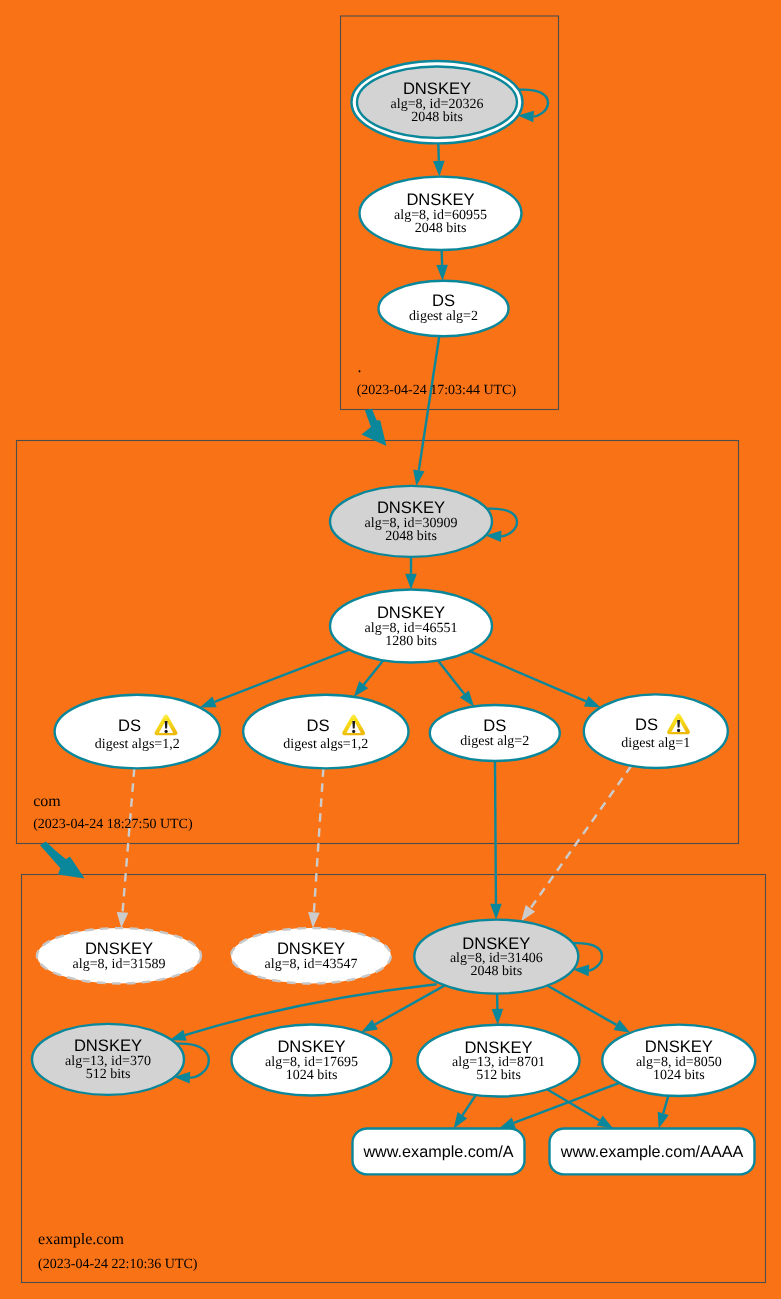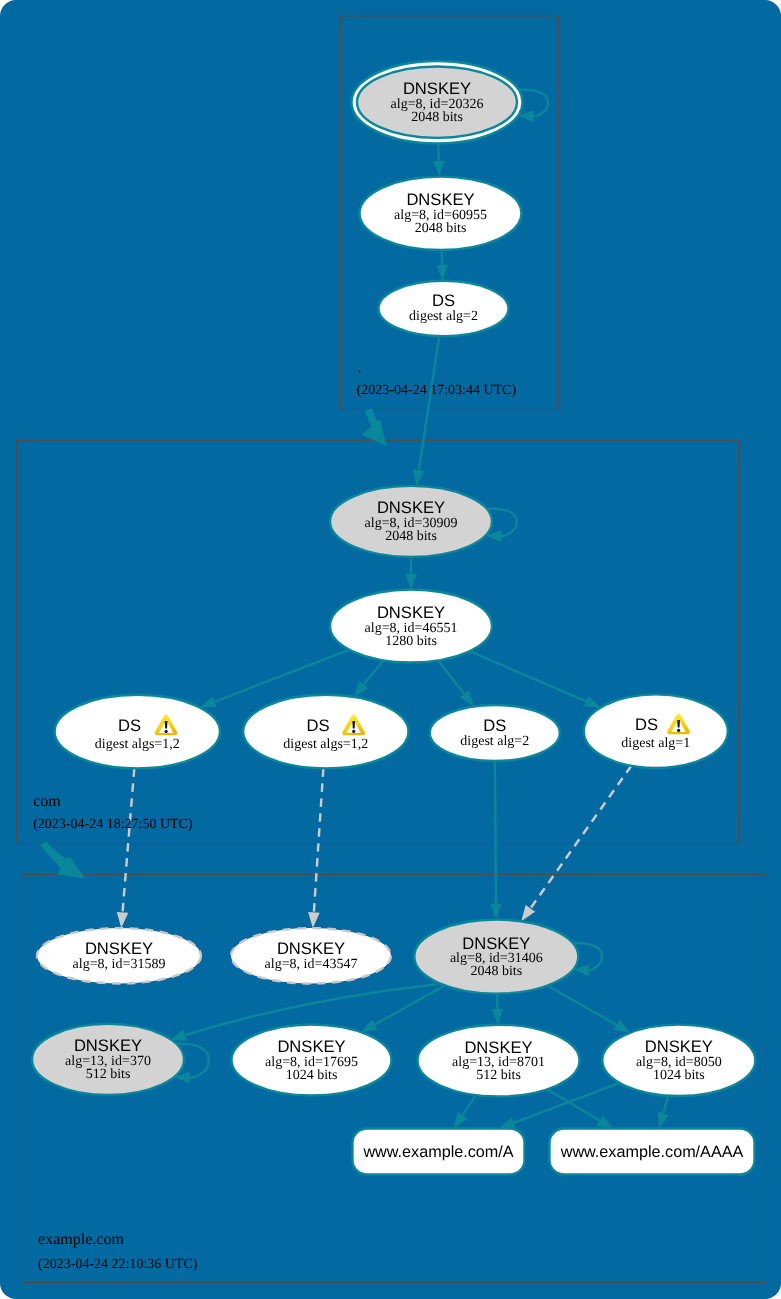--- a/index.html
+++ b/index.html
@@ -1,19 +1,19 @@
 <!DOCTYPE html>
 <html><head>
 <meta charset="utf-8">
 <title>DNSSEC authentication chain</title>
 <style>
   html,body{margin:0;padding:0;background:#ffffff;}
   svg#graph text{text-rendering:geometricPrecision;will-change:transform;}
   body{width:781px;height:1299px;overflow:hidden;font-family:"Liberation Serif",serif;}
-  #stage{position:relative;width:781px;height:1299px;background:#0369a1;border-radius:16px;}
+  #stage{position:relative;width:781px;height:1299px;background:#f97316;}
   svg#graph{position:absolute;left:0;top:0;display:block;}
   .zbox{fill:none;stroke:#4d4d4d;stroke-width:1.1;}
   .ell{stroke-width:2.4;}
   .ell.secure{fill:#d3d3d3;stroke:#0a879a;}
   .ell.sec-white{fill:#ffffff;stroke:#0a879a;}
   .ell.insecure{fill:#ffffff;stroke:#c8c8c8;stroke-dasharray:8.5 6.5;}
   .rrbox{fill:#ffffff;stroke:#0a879a;stroke-width:2.4;}
   .edge{fill:none;stroke:#0a879a;stroke-width:2.4;}
   .edge.dash{stroke:#cccccc;stroke-dasharray:8.5 6.5;}
   .ah{fill:#0a879a;stroke:none;}

